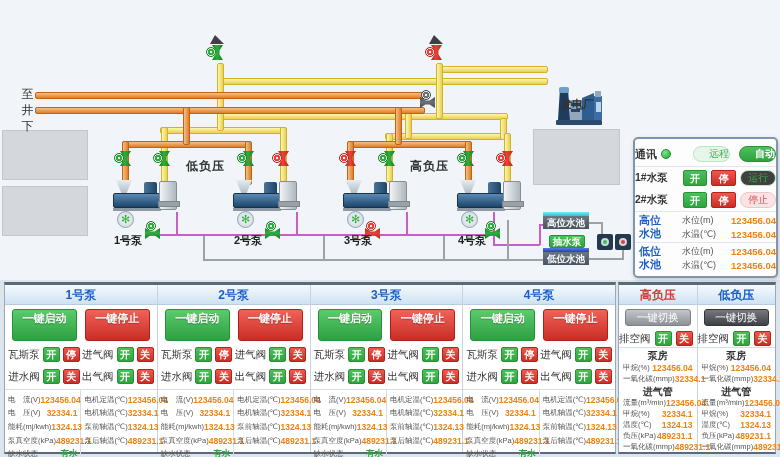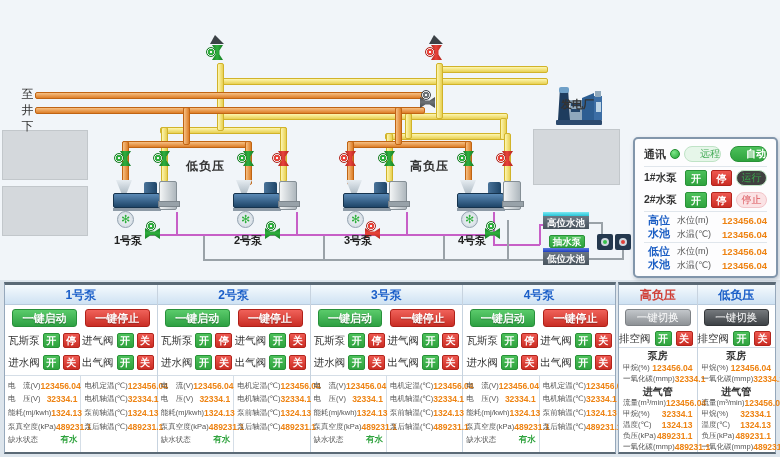--- a/index.html
+++ b/index.html
@@ -83,60 +83,60 @@
     text-align:center;font-weight:bold;z-index:4;cursor:pointer}
   .ind{position:absolute;width:16px;height:16px;background:#24384e;border-radius:2px;z-index:4;
     display:flex;align-items:center;justify-content:center}
   .ind i{width:8px;height:8px;border-radius:50%;border:2px solid #cfd8e0}
   .ind.v-green i{background:#35c24a}
   .ind.v-red i{background:#e04038}
 
   
   .info-panel{position:absolute;left:633px;top:137px;width:145px;height:141px;background:#fdfdfe;
     border:2px solid #8296ab;border-radius:5px;box-shadow:1px 2px 4px rgba(40,60,80,.25);
-    padding:3px 9px;display:flex;flex-direction:column;z-index:5}
+    padding:3px 0;display:flex;flex-direction:column;z-index:5}
   .ip-row1{display:flex;align-items:center;height:25px;border-bottom:1px solid #e0e6ec;gap:4px}
   .ip-comm{font-size:11px;font-weight:bold;color:#333}
   .dot{width:10px;height:10px;border-radius:50%;border:1px solid #1d8c2c;
     background:radial-gradient(circle at 35% 30%,#7ee88a,#23a435)}
   .pill{border-radius:8px;font-size:10px;text-align:right;line-height:14px;height:16px;cursor:pointer}
   .pill-remote{width:37px;background:#e6f6e9;border:1px solid #bfe3c6;color:#4aae5c;margin-left:auto}
   .pill-auto{width:37px;background:linear-gradient(#4cc05a,#2fa33e);border:1px solid #289237;
     color:#fff;font-weight:bold;margin-left:5px}
   .ip-prow{display:flex;align-items:center;height:22px;gap:4px}
   .ip-plabel{font-size:10.5px;font-weight:bold;color:#333;width:44px}
   .mini-btn{width:25px;height:16px;border-radius:2px;color:#fff;font-size:10px;font-weight:bold;
     text-align:center;line-height:15px;cursor:pointer}
   .mb-green{background:linear-gradient(#4cc05a,#2fa33e);border:1px solid #289237}
   .mb-red{background:linear-gradient(#ee5850,#cb2d24);border:1px solid #b2241c}
   .pill-status{width:36px;height:16px;margin-left:auto;border-radius:8px;font-size:10px;
     line-height:14px;text-align:center}
   .pill-status.v-run{background:#404040;border:1px solid #bfe8c5;color:#3aa84c}
   .pill-status.v-stop{background:#fbe3e5;border:1px solid #f2c4c8;color:#d94f55}
-  .ip-trow{display:flex;align-items:center;border-top:1px solid #e0e6ec;flex:1;gap:3px}
+  .ip-trow{display:flex;align-items:center;border-top:1px solid #e0e6ec;flex:1;gap:17px}
   .ip-tname{width:30px;font-size:11px;font-weight:bold;color:#1b5ec4;line-height:13px;text-align:center}
   .ip-tdata{flex:1}
   .ip-drow{display:flex;justify-content:space-between;height:14px;align-items:center}
   .ip-dlabel{font-size:9px;color:#555}
   .ip-dvalue{font-size:9.5px;color:#ee8312;font-weight:bold}
 
   
   .bottom-bg{position:absolute;left:0;top:280px;width:780px;height:177px;background:#dde5ec}
   .section{position:absolute;top:282px;background:#fff;border:1px solid #96a8bb;
     border-top:3px solid #5b6a76;border-bottom:2px solid #5b6a76}
   .pump-section{left:4px;width:612px;height:172px;display:flex}
   .pressure-section{left:618px;width:158px;height:172px;display:flex}
 
   .pump-panel{flex:1;border-right:1px solid #c7d3df;display:flex;flex-direction:column;min-width:0}
   .pump-panel:last-child{border-right:none}
   .pp-header,.pr-header{height:20px;background:linear-gradient(#f5fafd,#cfe2f3);
     border-bottom:1px solid #b9cbdd;color:#1a5ec8;font-weight:bold;font-size:12px;
     text-align:center;line-height:20px}
   .pp-btnrow{display:flex;gap:8px;padding:4px 7px}
-  .big-btn{flex:1;height:18px;border-radius:3px;color:#fff;font-size:11px;font-weight:bold;
+  .big-btn{flex:1;height:32px;border-radius:3px;color:#fff;font-size:11px;font-weight:bold;
     text-align:center;line-height:16px;text-shadow:0 1px 1px rgba(0,0,0,.3);cursor:pointer}
   .btn-start{background:linear-gradient(#5bcb6b,#2da042);border:1px solid #27903a}
   .btn-stop{background:linear-gradient(#f0625a,#c92d24);border:1px solid #b02018}
   .pp-controls{display:grid;grid-template-columns:1fr 1fr;row-gap:7px;padding:2px 2px 5px}
   .ctrl{display:flex;align-items:center;gap:3px;justify-content:center}
   .ctrl-label{font-size:10.5px;color:#333}
   .sq-btn{width:17px;height:15px;border-radius:2px;color:#fff;font-size:10px;font-weight:bold;
     text-align:center;line-height:14px;cursor:pointer}
   .sq-green{background:linear-gradient(#4cc05a,#2fa33e);border:1px solid #289237}
   .sq-red{background:linear-gradient(#ee5850,#cb2d24);border:1px solid #b2241c}

